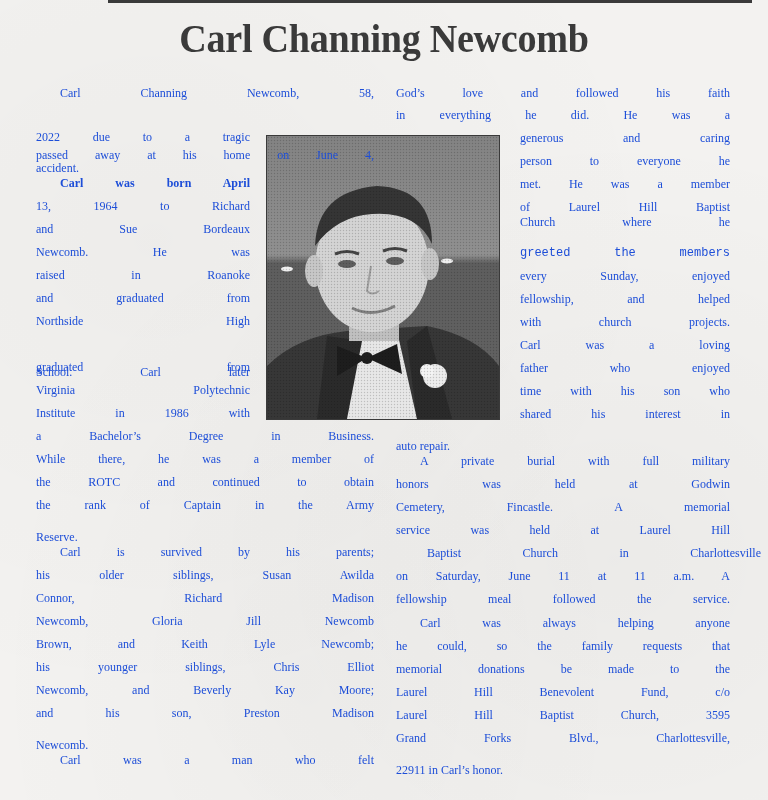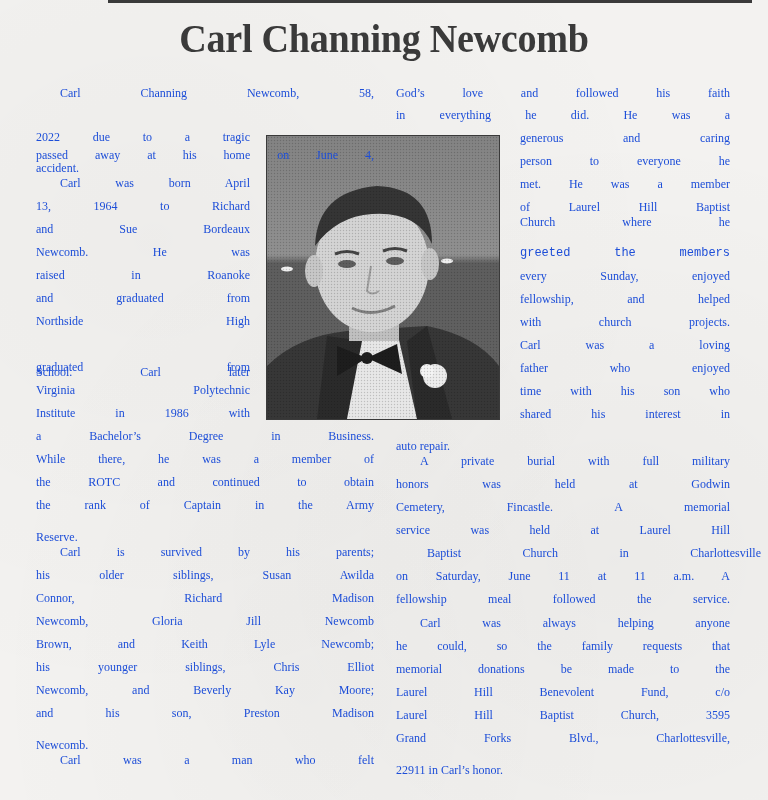--- a/index.html
+++ b/index.html
@@ -103,21 +103,21 @@
     <ellipse cx="180" cy="125" rx="6" ry="2.5" fill="#eee"></ellipse>
     <rect width="232" height="283" fill="url(#dots)"></rect>
   </svg>
 </div>
 
 <div>
   <div class="line" style="left:60px;  width:314px; top:82px;">Carl Channing Newcomb, 58,</div>
   <div class="line" style="left:36px;  width:338px; top:104px;margin-top:40px;">passed away at his home on June 4,</div>
   <div class="line" style="left:36px;  width:214px; top:126px;">2022 due to a tragic</div>
   <div class="line last" style="left:36px; width:214px; top:148px;">accident.</div>
-  <div class="line" style="left:60px;  width:190px; top:172px;">Carl was born April</div>
+  <div class="line" style="left:60px;  width:190px; top:172px;font-weight:bold;">Carl was born April</div>
   <div class="line" style="left:36px;  width:214px; top:195px;">13, 1964 to Richard</div>
   <div class="line" style="left:36px;  width:214px; top:218px;">and Sue Bordeaux</div>
   <div class="line" style="left:36px;  width:214px; top:241px;">Newcomb. He was</div>
   <div class="line" style="left:36px;  width:214px; top:264px;">raised in Roanoke</div>
   <div class="line" style="left:36px;  width:214px; top:287px;">and graduated from</div>
   <div class="line" style="left:36px;  width:214px; top:310px;">Northside High</div>
   <div class="line" style="left:36px;  width:214px; top:333px;margin-top:28px;">School. Carl later</div>
   <div class="line" style="left:36px;  width:214px; top:356px;">graduated from</div>
   <div class="line" style="left:36px;  width:214px; top:379px;">Virginia Polytechnic</div>
   <div class="line" style="left:36px;  width:214px; top:402px;">Institute in 1986 with</div>

